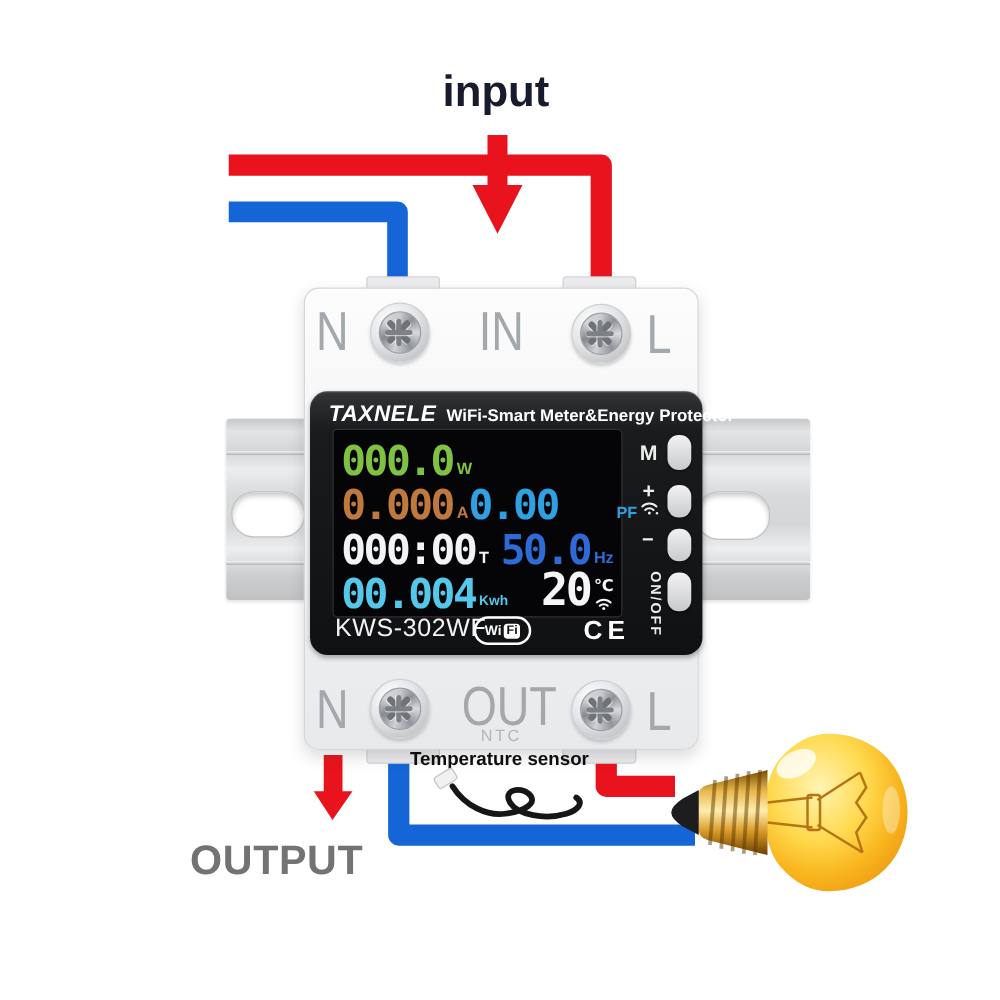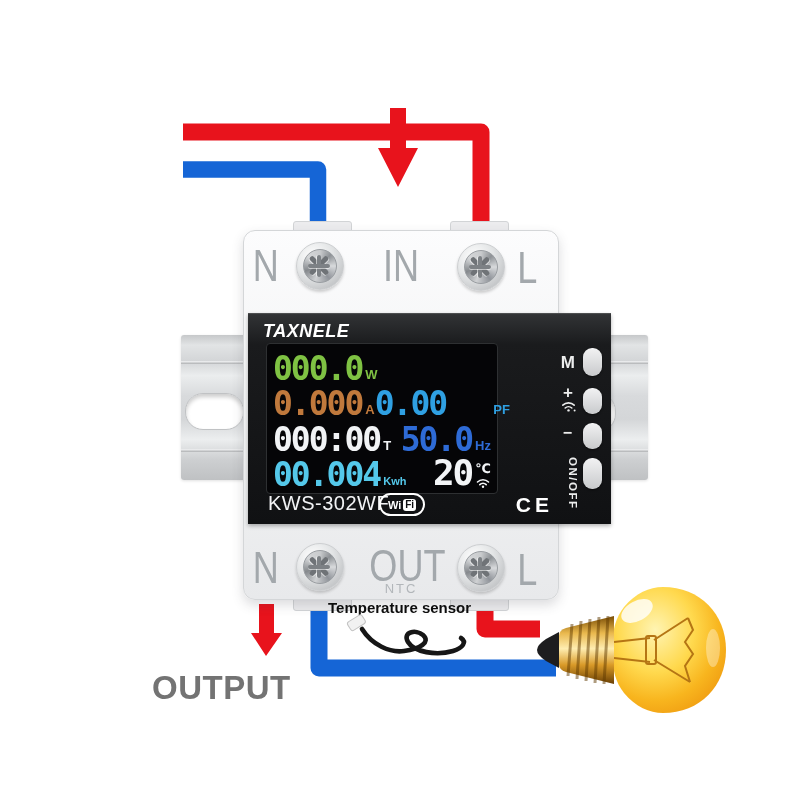--- a/index.html
+++ b/index.html
@@ -38,21 +38,21 @@
          background:conic-gradient(#c9cbcd,#8e9296 12%,#d8dadc 25%,#90949a 40%,#cfd1d3 55%,
                     #85898d 70%,#d4d6d8 85%,#c9cbcd);
          border:1px solid #9a9ea2;}
   .screw .bar{position:absolute;left:3px;top:13px;width:24px;height:5px;border-radius:2px;
          background:#6f7377;box-shadow:0 1px 0 rgba(255,255,255,.55);}
   .screw .b1{transform:rotate(45deg);} .screw .b2{transform:rotate(-45deg);}
   .screw .b3{transform:rotate(90deg);width:22px;left:4px;height:4px;top:13.5px;background:#7d8185;}
   .screw .b4{width:22px;left:4px;height:4px;top:13.5px;background:#7d8185;}
 
   
-  .panel{position:absolute;left:4px;top:82px;width:363px;height:211px;border-radius:0;
+  .panel{position:absolute;left:4px;top:82px;width:314px;height:211px;border-radius:14px;
          background:linear-gradient(180deg,#323436 0%,#1a1b1d 15%,#101113 100%);
          box-shadow:inset 0 1px 1px rgba(255,255,255,.15),0 2px 4px rgba(0,0,0,.3);}
   .phead{position:absolute;top:8px;left:15px;display:flex;align-items:baseline;gap:8px;color:#fff;white-space:nowrap;}
   .brand{font-style:italic;font-weight:800;font-size:18px;letter-spacing:.5px;}
   .ptitle{font-weight:600;font-size:13.5px;}
 
   .lcd{position:absolute;left:18px;top:30px;width:232px;height:151px;box-sizing:border-box;
        background:#050507;border:1px solid #2e3032;border-radius:4px;
        display:flex;flex-direction:column;justify-content:space-between;padding:5px 6px;}
   .lrow{display:flex;justify-content:space-between;align-items:flex-end;height:33px;}
@@ -123,20 +123,21 @@
           <div class="bar b1"></div>
           <div class="bar b2"></div>
           <div class="bar b3"></div>
           <div class="bar b4"></div>
         </div>
       </div>
 
     <div class="panel">
       <div class="phead">
         <span class="brand">TAXNELE</span>
+        <span class="ptitle">WiFi-Smart Meter&amp;Energy Protector</span>
       </div>
 
       <div class="lcd">
         <div class="lrow">
           <div class="grp">
               <span class="seg" style="color: rgb(127, 194, 67);">000.0</span>
               <span class="unit" style="color: rgb(127, 194, 67);">W</span>
             </div>
         </div>
         <div class="lrow">
@@ -220,20 +221,21 @@
     <div class="screw" style="left:213px;top:313px">
         <div class="head">
           <div class="bar b1"></div>
           <div class="bar b2"></div>
           <div class="bar b3"></div>
           <div class="bar b4"></div>
         </div>
       </div>
   </div>
 
+  <div class="biglabel" style="left: 354px; top: 56px; font-size: 35px; color: rgb(24, 27, 45);">input</div>
   <div class="biglabel" style="left: 152px; top: 671px; font-size: 33px; letter-spacing: 0.5px; color: #737373;">OUTPUT</div>
   <div class="sensorlabel" style="left:328px;top:599px">Temperature sensor</div>
 
   <svg id="art" width="800" height="800" viewBox="0 0 800 800">
     <defs>
       <radialGradient id="glassGrad" cx="38%" cy="34%" r="75%">
         <stop offset="0%" stop-color="#fff4b2"></stop>
         <stop offset="45%" stop-color="#ffd94e"></stop>
         <stop offset="75%" stop-color="#f8b51e"></stop>
         <stop offset="100%" stop-color="#ef9a10"></stop>

